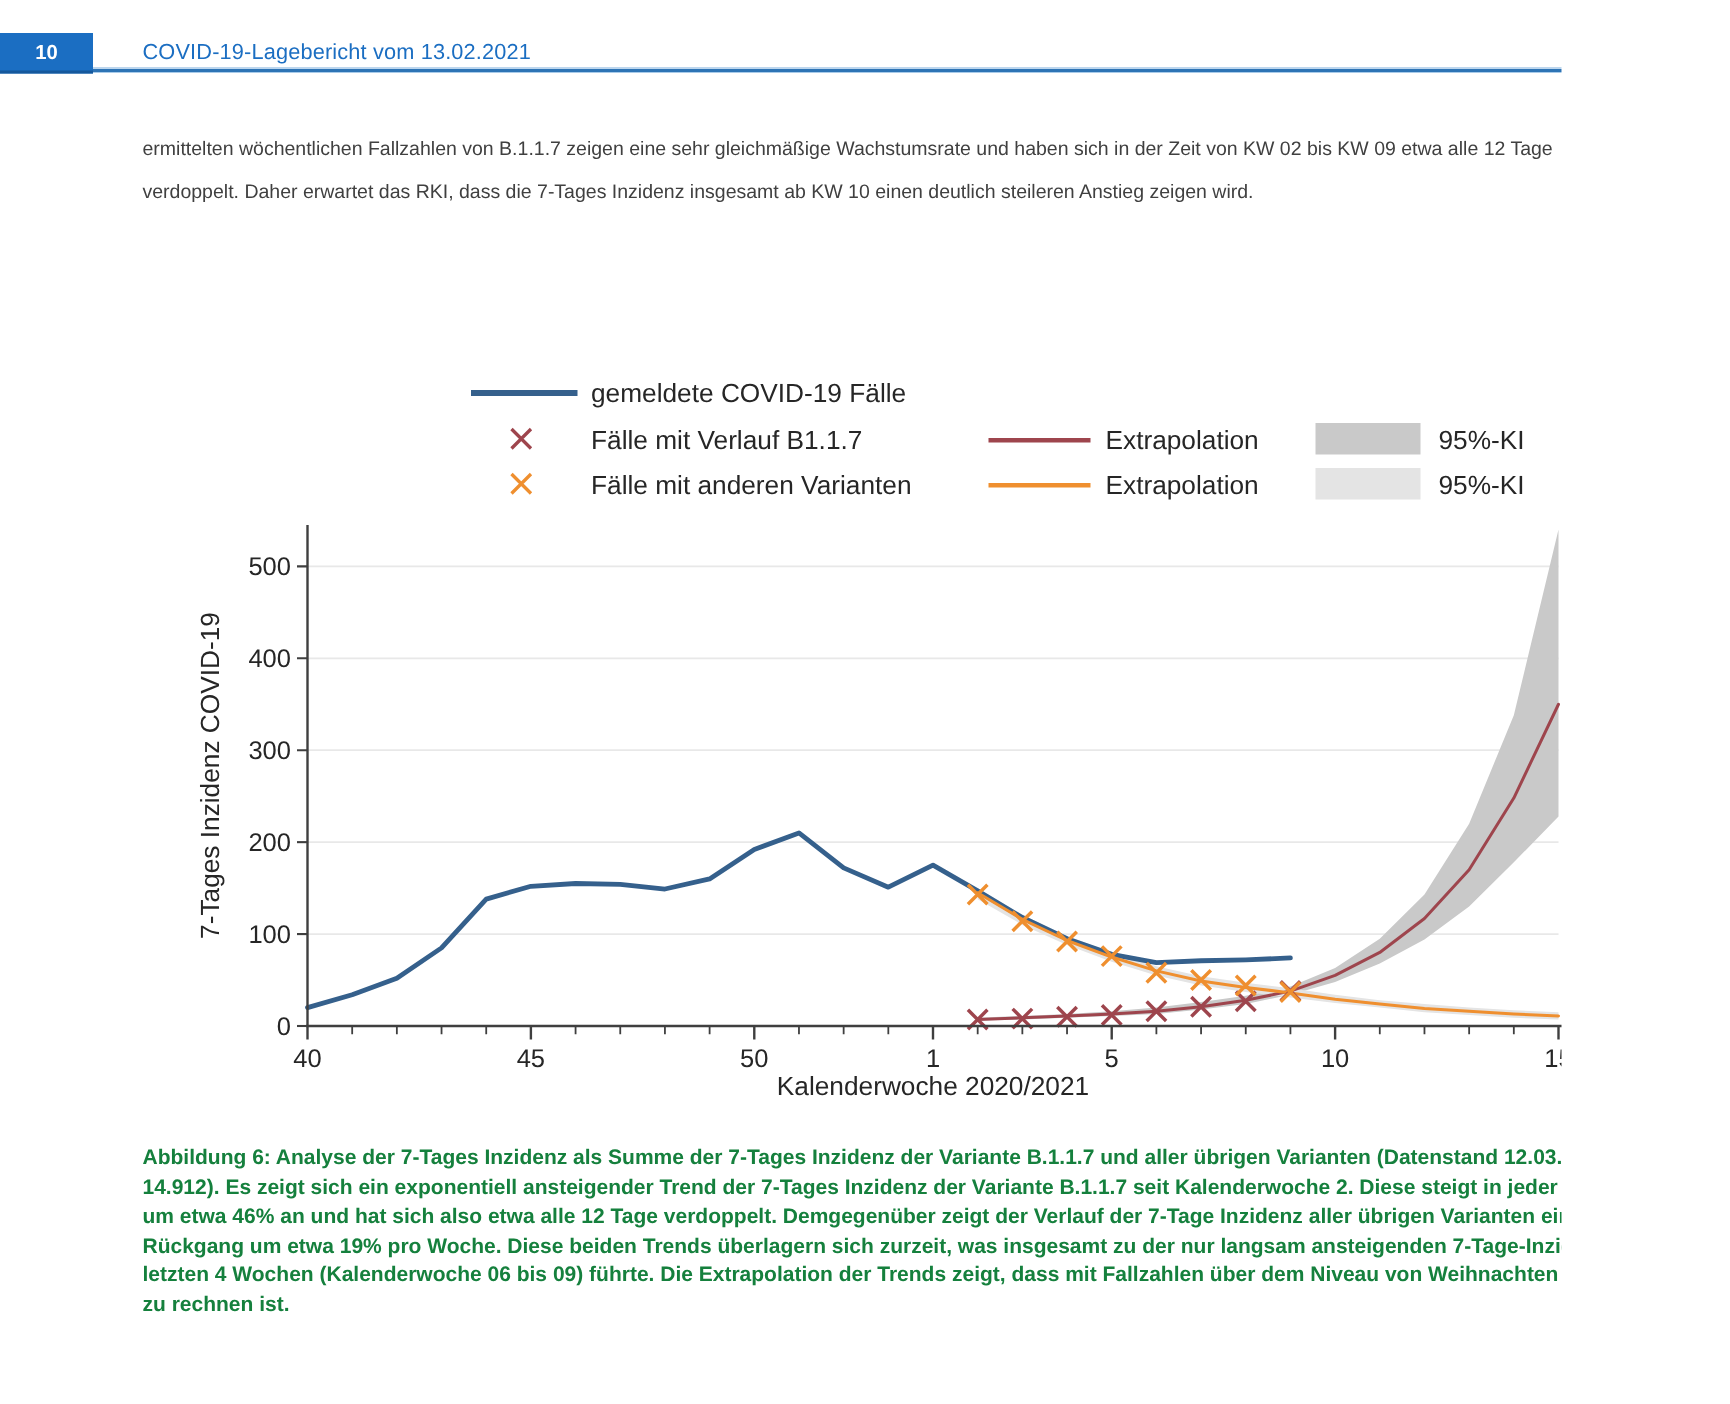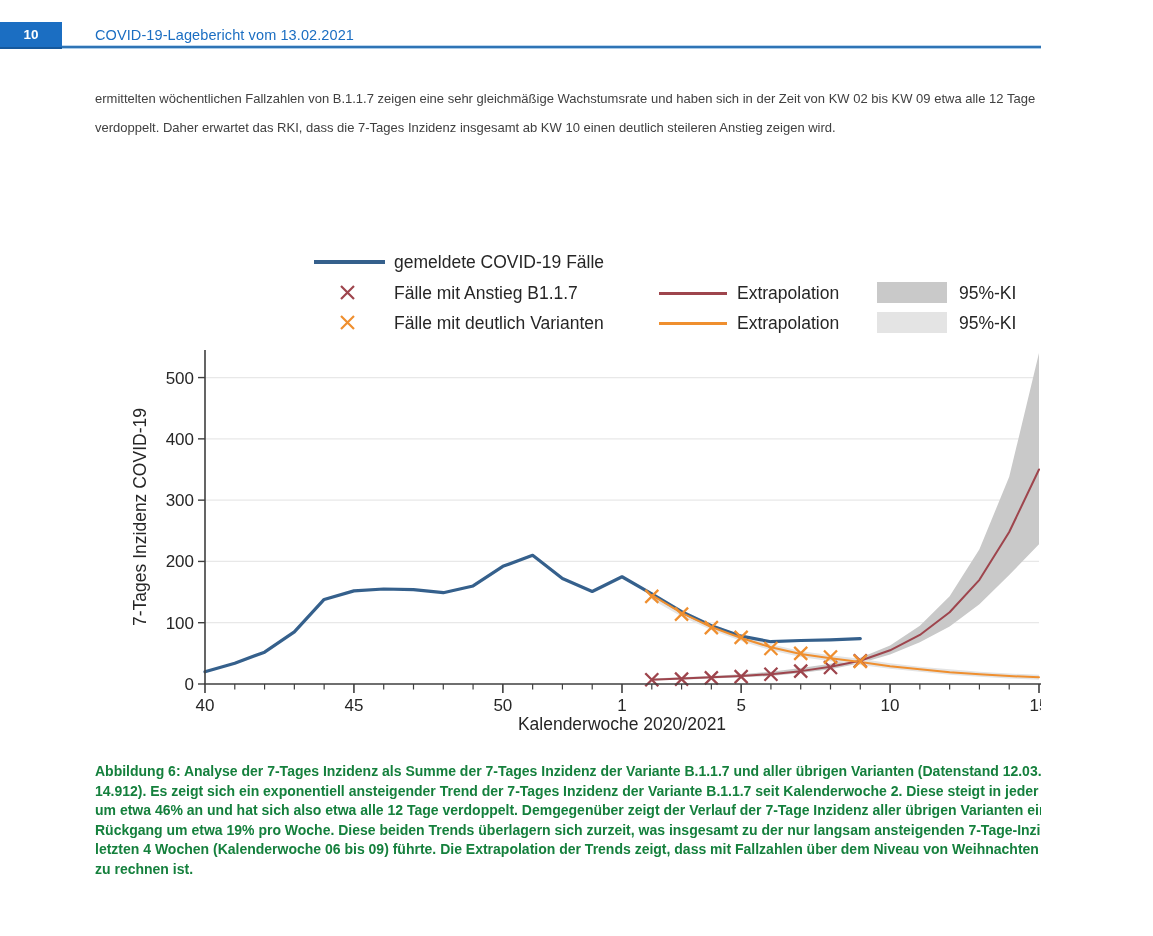--- a/index.html
+++ b/index.html
@@ -51,30 +51,30 @@
   <p class="body-text">ermittelten wöchentlichen Fallzahlen von B.1.1.7 zeigen eine sehr gleichmäßige Wachstumsrate und haben sich in der Zeit von KW 02 bis KW 09 etwa alle 12 Tage verdoppelt. Daher erwartet das RKI, dass die 7-Tages Inzidenz insgesamt ab KW 10 einen deutlich steileren Anstieg zeigen wird.</p>
 
   <div class="legend">
 
     <div class="cell lg-line" style="left:314px;top:260px;background:#35608c;"></div>
     <div class="cell" style="left:394px;top:252px;text-align:center;">gemeldete COVID-19 Fälle</div>
 
     <svg class="cell" style="left:339px;top:284px;" width="17" height="17">
       <path d="M2 2 L15 15 M15 2 L2 15" stroke="#9e454d" stroke-width="2.2" fill="none"></path>
     </svg>
-    <div class="cell" style="left:394px;top:283px;">Fälle mit Anstieg B1.1.7</div>
+    <div class="cell" style="left:394px;top:283px;">Fälle mit Verlauf B1.1.7</div>
     <div class="cell lg-line thin" style="left:659px;top:292px;background:#9e454d;"></div>
     <div class="cell" style="left:737px;top:283px;">Extrapolation</div>
     <div class="cell lg-box" style="left:877px;top:282px;background:#c9c9c9;"></div>
     <div class="cell" style="left:959px;top:283px;">95%-KI</div>
 
     <svg class="cell" style="left:339px;top:314px;" width="17" height="17">
       <path d="M2 2 L15 15 M15 2 L2 15" stroke="#ef8f2f" stroke-width="2.2" fill="none"></path>
     </svg>
-    <div class="cell" style="left:394px;top:313px;">Fälle mit deutlich Varianten</div>
+    <div class="cell" style="left:394px;top:313px;">Fälle mit anderen Varianten</div>
     <div class="cell lg-line thin" style="left:659px;top:322px;background:#ef8f2f;"></div>
     <div class="cell" style="left:737px;top:313px;">Extrapolation</div>
     <div class="cell lg-box" style="left:877px;top:312px;background:#e4e4e4;"></div>
     <div class="cell" style="left:959px;top:313px;">95%-KI</div>
   </div>
 
   <div class="chart">
     <svg id="chart-svg" width="945" height="392" viewBox="0 0 945 392">
         <g>
           <line x1="85" y1="278.7155963302752" x2="919" y2="278.7155963302752" stroke="#e8e8e8" stroke-width="1.2"></line>

